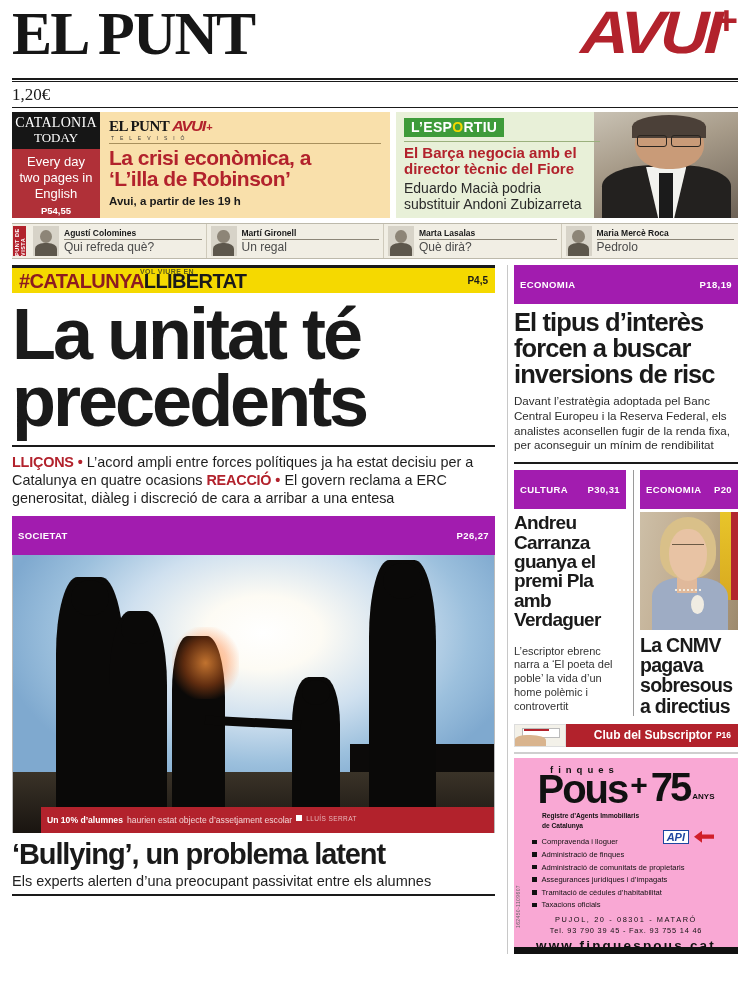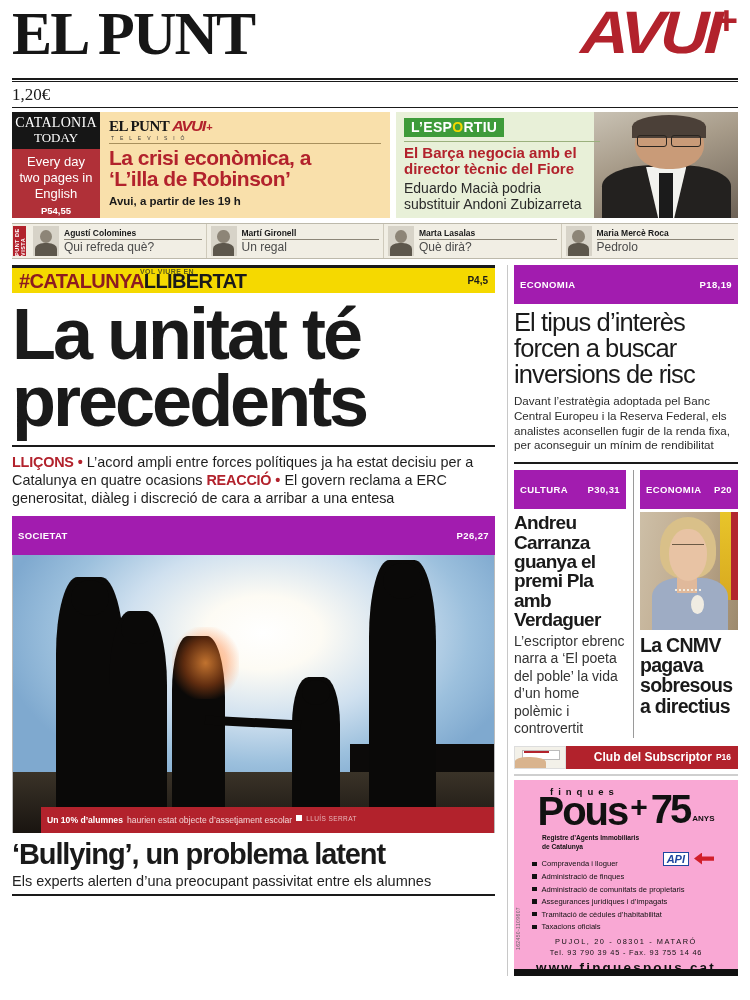--- a/index.html
+++ b/index.html
@@ -182,31 +182,31 @@
   .cap-txt { color: #f3d4d6; }
   .cap-sq { width: 6px; height: 6px; background: #fff; display: inline-block; }
   .cap-credit { font-size: 6.5px; color: #e9b9bc; letter-spacing: 0.4px; }
 
   .bully-head { font-weight: bold; font-size: 29px; line-height: 1.02;
                 letter-spacing: -1.1px; margin-top: 7px; }
   .bully-sub { font-size: 14.5px; margin-top: 4px; color: #232323; }
   .bottom-rule { border-top: 2px solid #1a1a1a; margin-top: 5px; }
 
   
-  .eco-head { font-weight: normal; font-size: 25.5px; line-height: 1.02;
+  .eco-head { font-weight: bold; font-size: 25.5px; line-height: 1.02;
               letter-spacing: -0.9px; margin-top: 5px; }
   .eco-sub { font-size: 11.6px; line-height: 1.28; margin-top: 7px; color: #2b2b2b; }
   .side-rule { border-top: 2px solid #1a1a1a; margin: 9px 0 0 0; }
 
   .side-two { display: flex; gap: 7px; margin-top: 6px; }
   .s2-left { width: 50%; }
   .s2-right { flex: 1; }
   .cul-head { font-weight: bold; font-size: 19px; line-height: 1.02;
               letter-spacing: -0.7px; margin-top: 4px; }
-  .cul-sub { font-size: 14px; line-height: 1.25; margin-top: 3px; color: #333; }
+  .cul-sub { font-size: 11px; line-height: 1.25; margin-top: 15px; color: #333; }
   .s2-divider { border-left: 1px solid #9a9a9a; }
 
   .cnmv-photo { width: 100%; height: 118px; margin-top: 3px; position: relative;
                 overflow: hidden; background: #cdbfa7; }
   .bg-wall { position:absolute; inset:0; background: linear-gradient(100deg,#cdbfa7 0%,#bda88c 55%,#9d8a6d 100%); }
   .flagy { position:absolute; right:4%; top:0; width:14%; height:74%;
            background: linear-gradient(180deg,#e8c52a 0%,#d8a91f 100%); }
   .flagr { position:absolute; right:0; top:0; width:7%; height:74%; background:#b3272e; }
   .w-hair { position:absolute; left:20%; top:4%; width:58%; height:52%;
             border-radius:50% 50% 38% 38%; background:#d9c089; }

